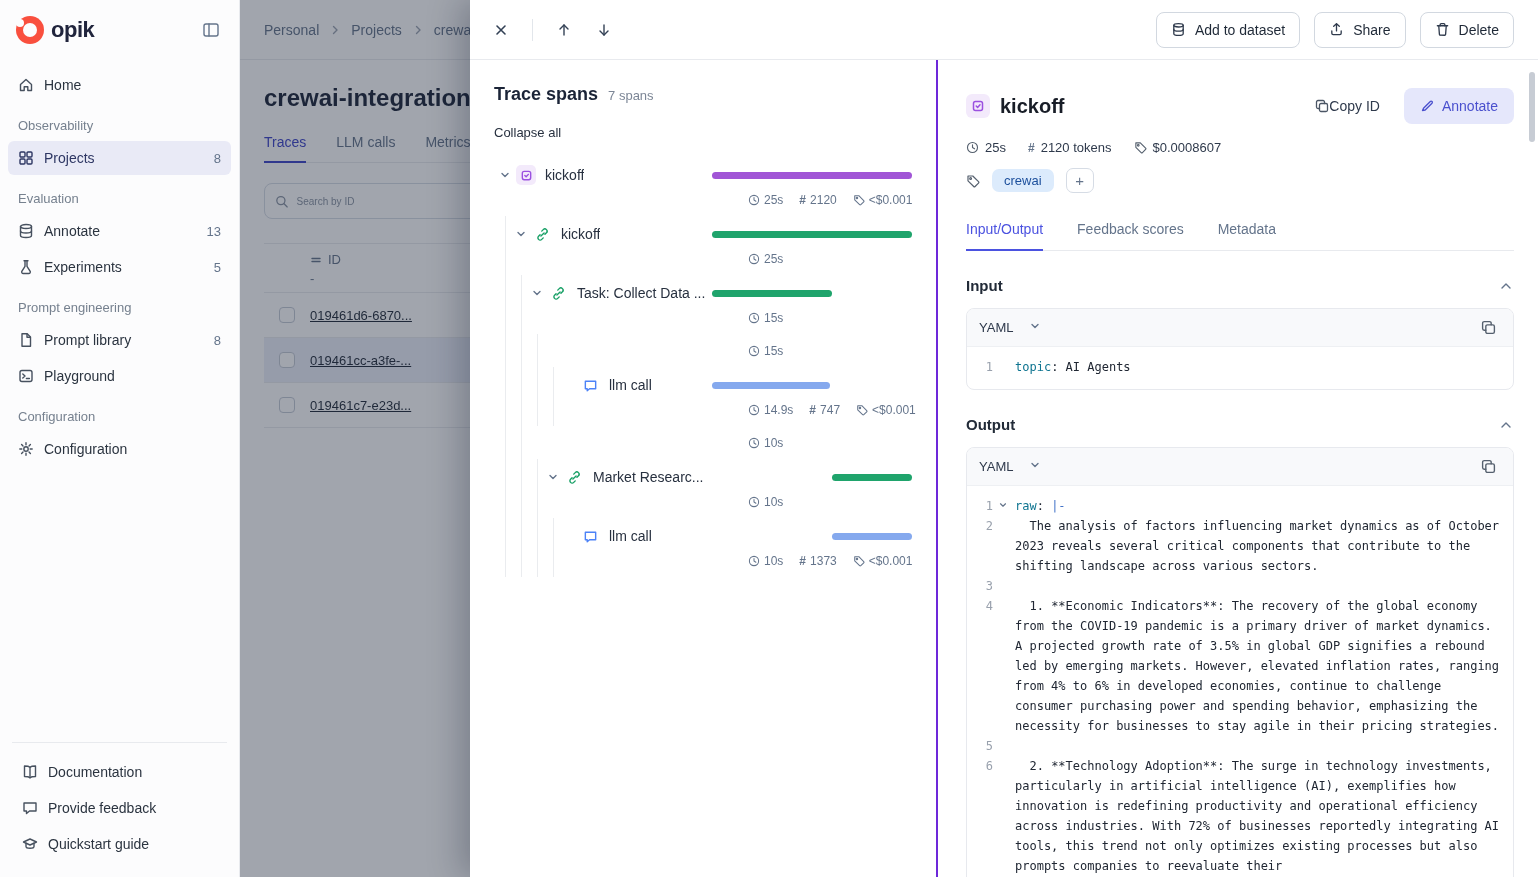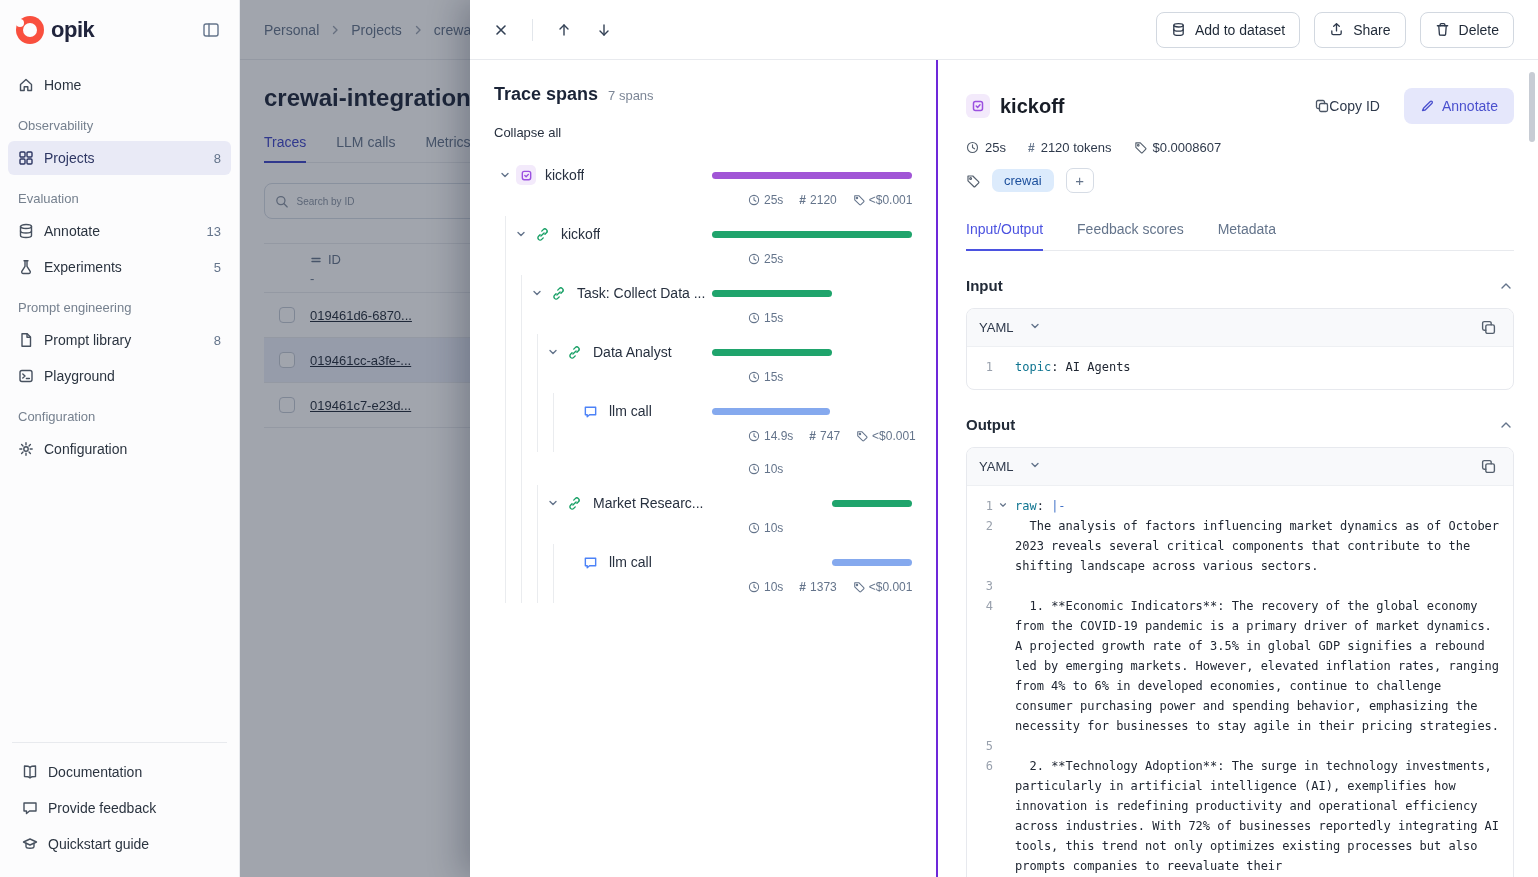--- a/index.html
+++ b/index.html
@@ -480,38 +480,20 @@
                   <path d="M7 4 V7 L9.2 8.4"></path>
                 </svg>
                 <span>15s</span>
               </span>
             </div>
           </div>
           <div class="span-block">
             <div class="tree-guide" style="left: 11px;"></div>
             <div class="tree-guide" style="left: 27px;"></div>
             <div class="tree-guide" style="left: 43px;"></div>
-            <div class="span-line" style="padding-left: 48px;">
-              <span class="tree-chevron">
-                <svg class="icon" width="12" height="12" viewBox="0 0 12 12">
-                  <path d="M3 4.5 L6 7.5 L9 4.5"></path>
-                </svg>
-              </span>
-              <span class="span-icon link">
-                <svg class="icon" width="15" height="15" viewBox="0 0 16 16" style="stroke-width:1.5">
-                  <path d="M6.3 9.7 L9.7 6.3"></path>
-                  <path d="M7.2 4.4 L8.8 2.8 a2.4 2.4 0 0 1 3.4 3.4 L10.6 7.8"></path>
-                  <path d="M8.8 11.6 L7.2 13.2 a2.4 2.4 0 0 1 -3.4 -3.4 L5.4 8.2"></path>
-                </svg>
-              </span>
-              <span class="span-name">Data Analyst</span>
-              <div class="bar-region">
-                <div class="bar" style="left: 0%; width: 60%; background: rgb(31, 164, 108);"></div>
-              </div>
-            </div>
             <div class="span-metrics">
               <span class="metric">
                 <svg class="icon" width="12" height="12" viewBox="0 0 14 14" style="stroke-width:1.2">
                   <circle cx="7" cy="7" r="5.4"></circle>
                   <path d="M7 4 V7 L9.2 8.4"></path>
                 </svg>
                 <span>15s</span>
               </span>
             </div>
           </div>

